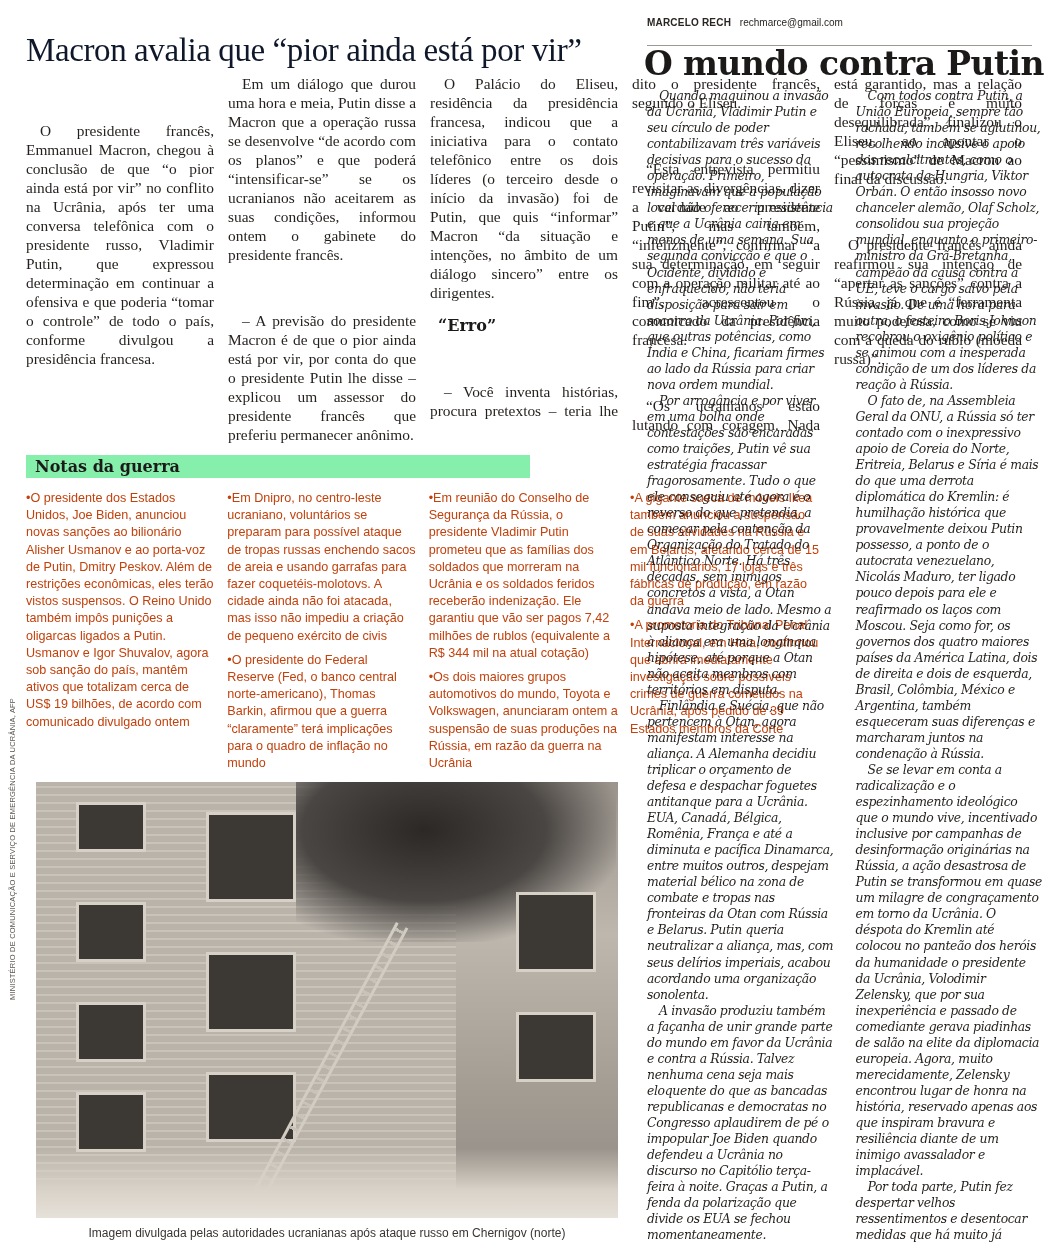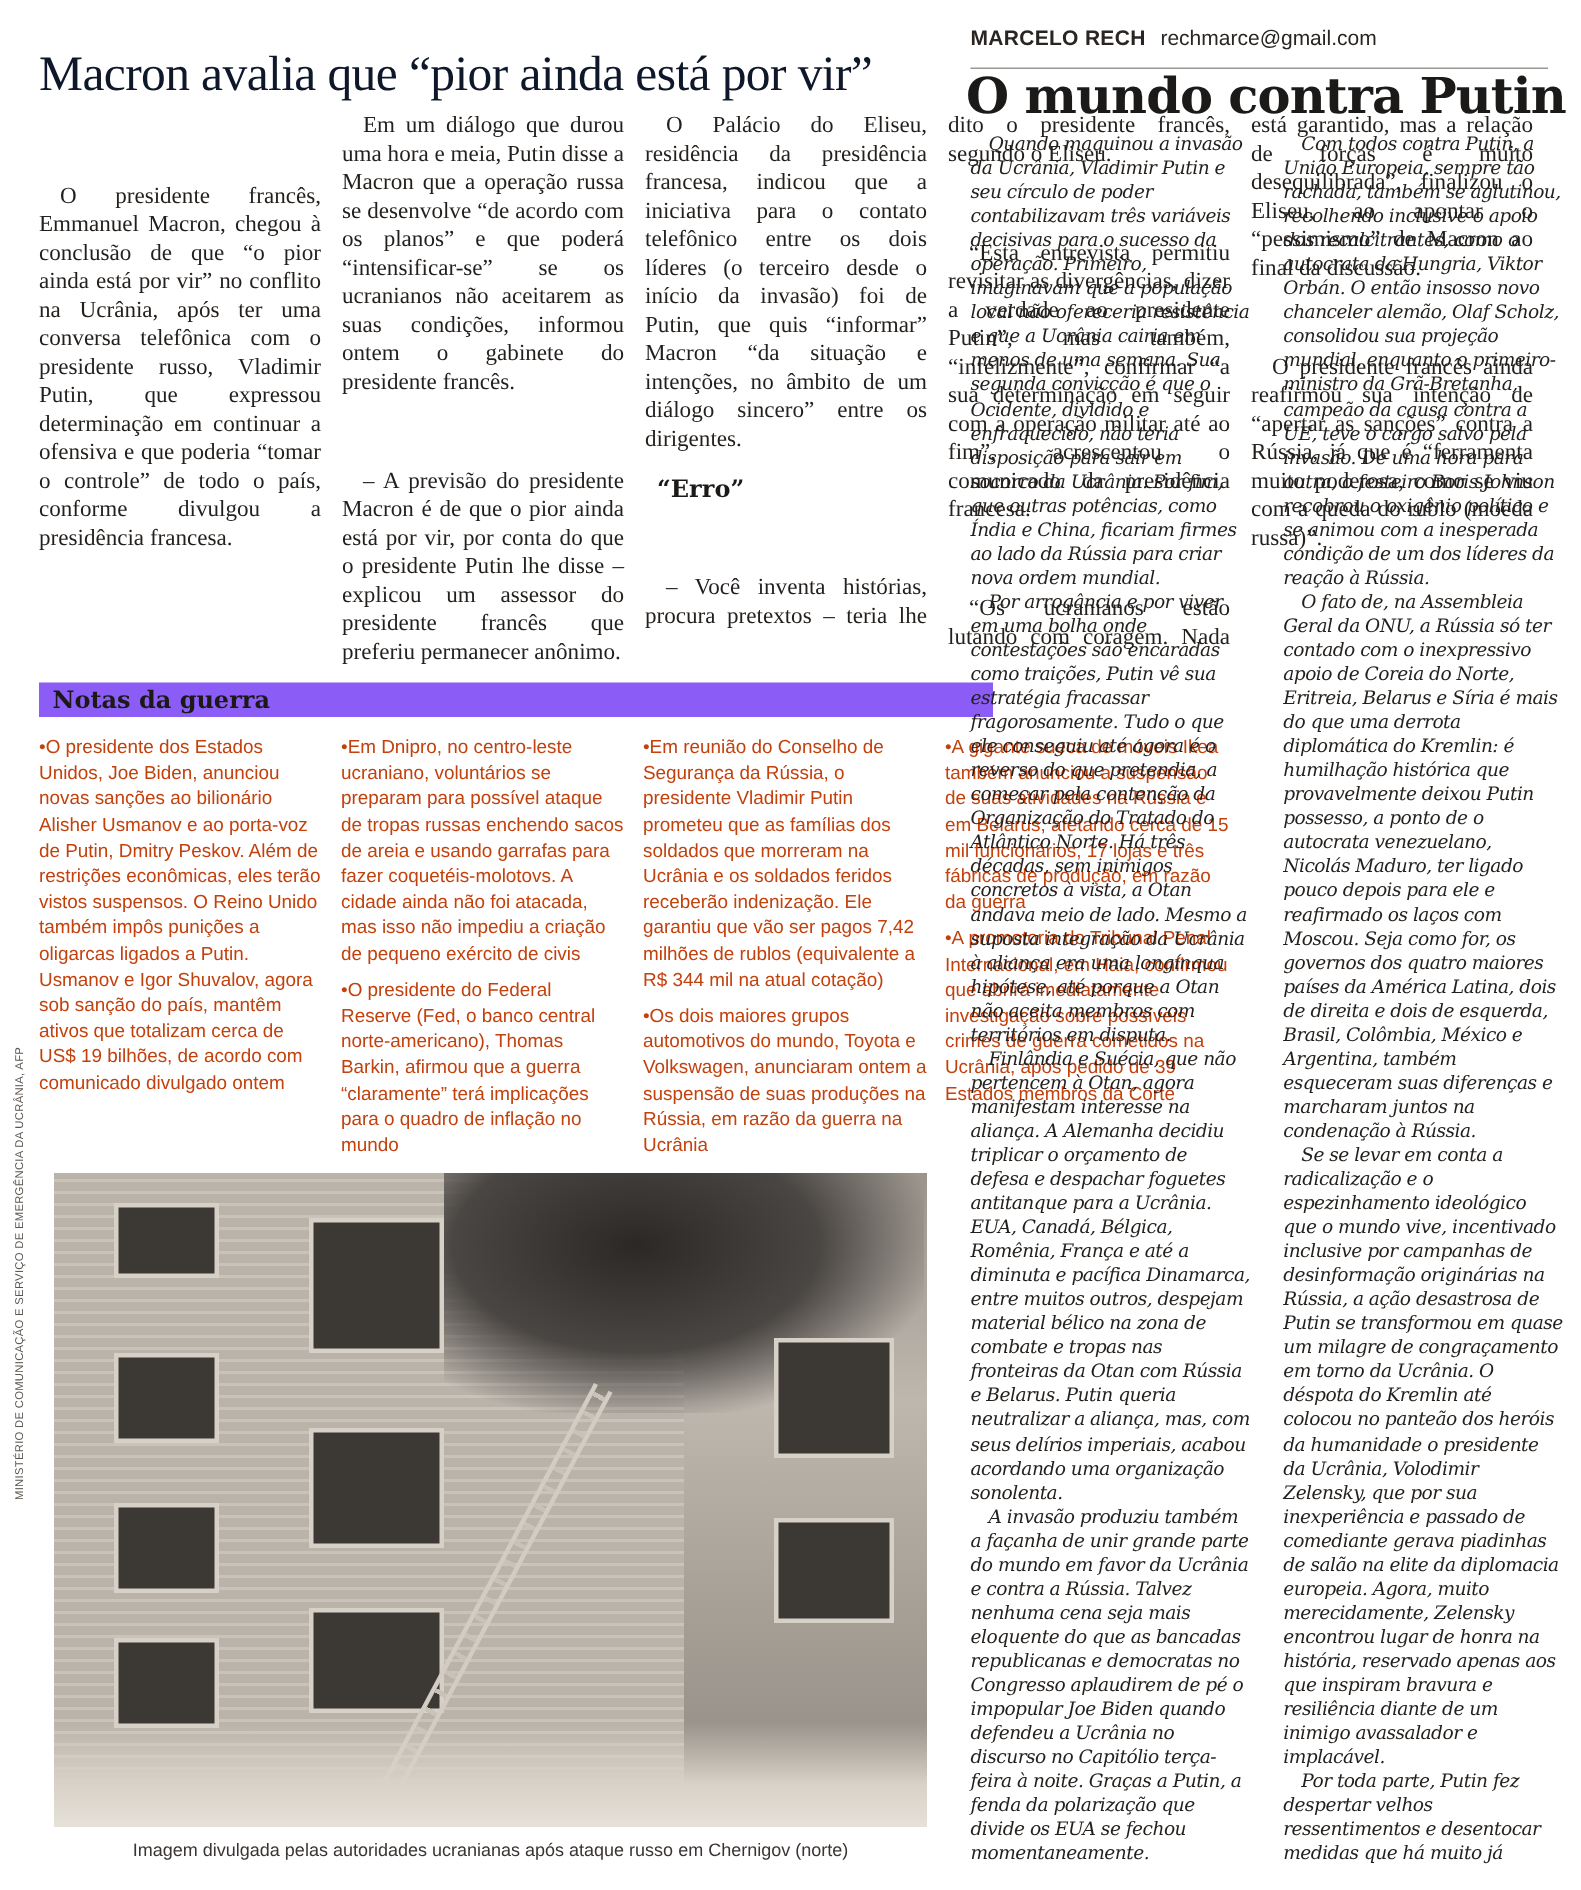--- a/index.html
+++ b/index.html
@@ -19,22 +19,22 @@
     text-align: justify; hyphens: auto; color: #231f1c;
   }
   .body-cols p { text-indent: 14px; margin-top: 47px; }
   .body-cols h3 {
     font-family: "DejaVu Serif", serif; font-weight: bold; font-size: 16px;
     margin: 14px 0 12px 8px; text-indent: 0; color: #1c1a18;
   }
 
   
   .notes-header {
-    position: absolute; left: 26px; top: 455px; width: 636px; height: 23px;
-    background: #8b5cf6; padding-left: 9px;
+    position: absolute; left: 26px; top: 455px; width: 504px; height: 23px;
+    background: #86efac; padding-left: 9px;
     font-family: "DejaVu Serif", serif; font-weight: bold; font-size: 16px; line-height: 23px;
     color: #1c1a18;
   }
   .notes-cols {
     position: absolute; left: 26px; top: 490px; width: 592px; height: 290px;
     column-count: 3; column-gap: 12px; column-fill: auto;
     font-family: "Liberation Sans", sans-serif; font-size: 12.6px; line-height: 17.2px;
     color: #c2410c;
   }
   .notes-cols .note { margin-bottom: 7px; break-inside: avoid-column; }
@@ -73,21 +73,21 @@
   }
   .caption {
     position: absolute; left: 36px; top: 1226px; width: 582px; text-align: center;
     font-family: "Liberation Sans", sans-serif; font-size: 12px; color: #3a3532;
   }
 
   
   .byline {
     position: absolute; left: 647px; top: 17px; width: 385px; height: 18px;
     border-bottom: 1px solid #9b9792; padding-bottom: 28px;
-    font-family: "Liberation Sans", sans-serif; font-size: 14px; color: #2a2522;
+    font-family: "Liberation Sans", sans-serif; font-size: 10px; color: #2a2522;
   }
   .byline .author { font-weight: bold; letter-spacing: 0.2px; margin-right: 6px; }
   .op-title {
     position: absolute; left: 612px; top: 44px; width: 400px;
     font-family: "DejaVu Serif", serif; font-weight: bold; font-size: 33px; line-height: 40px;
     letter-spacing: -0.6px; color: #1c1a18; margin-left: 32px;
   }
   .op-cols {
     position: absolute; left: 647px; top: 88px; width: 395px; height: 1168px;
     column-count: 2; column-gap: 22px; column-fill: auto;

